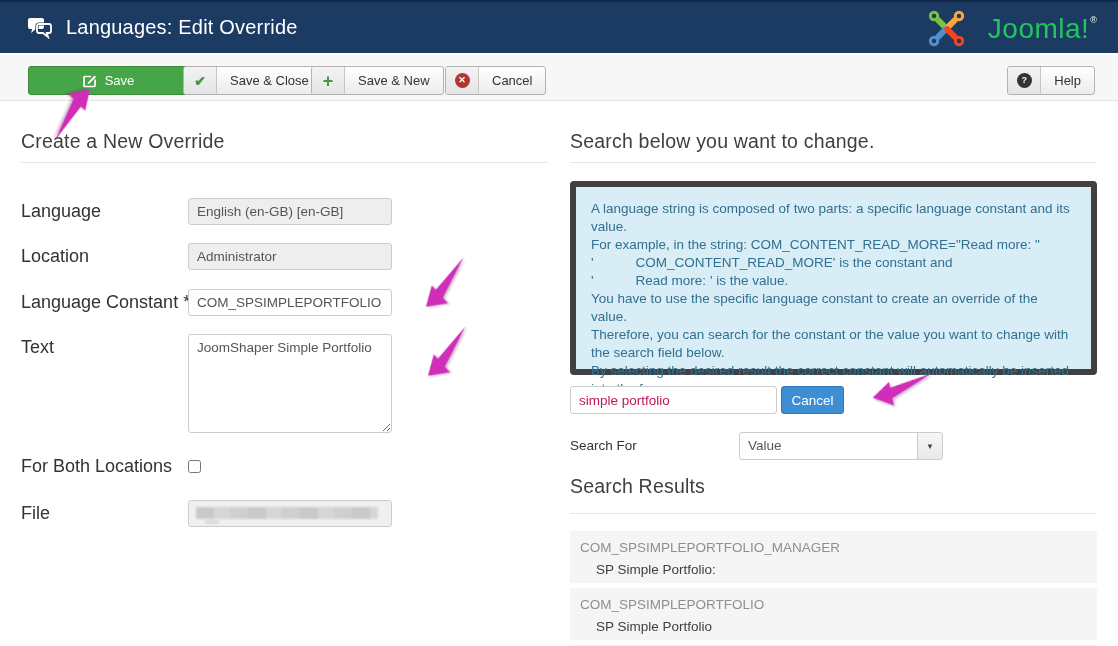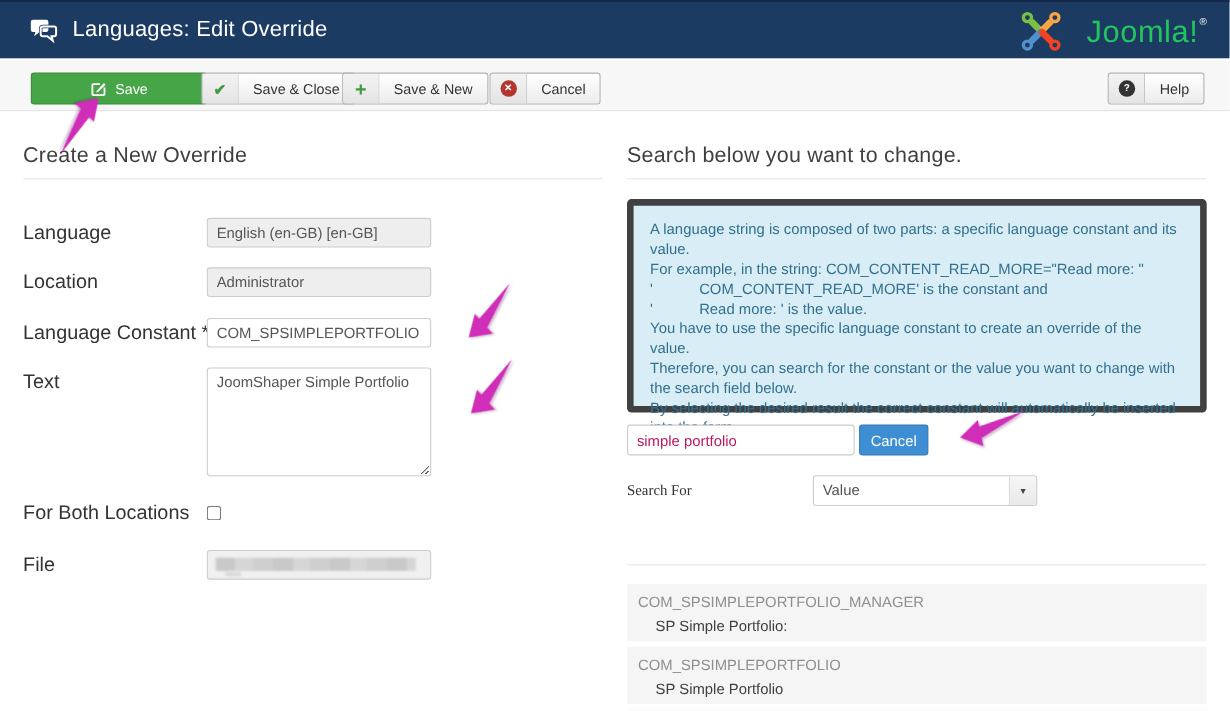--- a/index.html
+++ b/index.html
@@ -68,21 +68,21 @@
              background:var(--info-bg,#d9edf7); border:6px solid #404040; border-radius:4px;
              padding:13px 15px; font-size:13.5px; line-height:18px;
              color:var(--info-text,#31708f); }
   .u { white-space:pre;margin-left:42px; }
   .search-input { position:absolute; top:256px; left:0; width:207px; height:28px; border:1px solid #ccc;
                   border-radius:3px; font-size:13.5px; color:#be185d; padding:4px 8px;
                   font-family:inherit; background:#fff; }
   .search-btn { position:absolute; top:256px; left:211px; width:63px; height:28px;
                 background:var(--primary-blue,#3d8ed2); border:1px solid #3178b9; border-radius:3px;
                 color:#fff; font-size:13.5px; font-family:inherit; cursor:pointer; }
-  .sf-label { position:absolute; top:302px; left:0; font-size:13.5px; color:#333; line-height:28px;font-family:Liberation Serif, serif; }
+  .sf-label { position:absolute; top:302px; left:0; font-size:13.5px; color:#333; line-height:28px; }
   .sf-select { position:absolute; top:302px; left:169px; width:204px; height:28px;
                border:1px solid #ccc; border-radius:3px; background:#fff; display:flex; cursor:pointer; }
   .sf-value { flex:1; padding:5px 8px; font-size:13.5px; color:#555; }
   .sf-caret { width:25px; background:linear-gradient(#f6f6f6,#e9e9e9); border-left:1px solid #ccc;
               display:flex; align-items:center; justify-content:center; font-size:8px; color:#444;
               border-radius:0 3px 3px 0; }
   .results-h { position:absolute; top:345px; left:0; }
   .rule-res { top:383px; }
   .result { position:absolute; left:0; width:527px; height:52px;
             background:var(--result-bg,#f5f5f5); cursor:pointer; }
@@ -218,20 +218,21 @@
 
     <input class="search-input" value="simple portfolio" style="">
     <button class="search-btn">Cancel</button>
 
     <label class="sf-label">Search For</label>
     <div class="sf-select">
       <span class="sf-value">Value</span>
       <span class="sf-caret">▼</span>
     </div>
 
+    <h2 class="panel-h results-h">Search Results</h2>
     <div class="rule rule-res"></div>
 
     <div class="result r1">
       <div class="rc">COM_SPSIMPLEPORTFOLIO_MANAGER</div>
       <div class="rv">SP Simple Portfolio:</div>
     </div>
     <div class="result r2">
       <div class="rc">COM_SPSIMPLEPORTFOLIO</div>
       <div class="rv">SP Simple Portfolio</div>
     </div>

